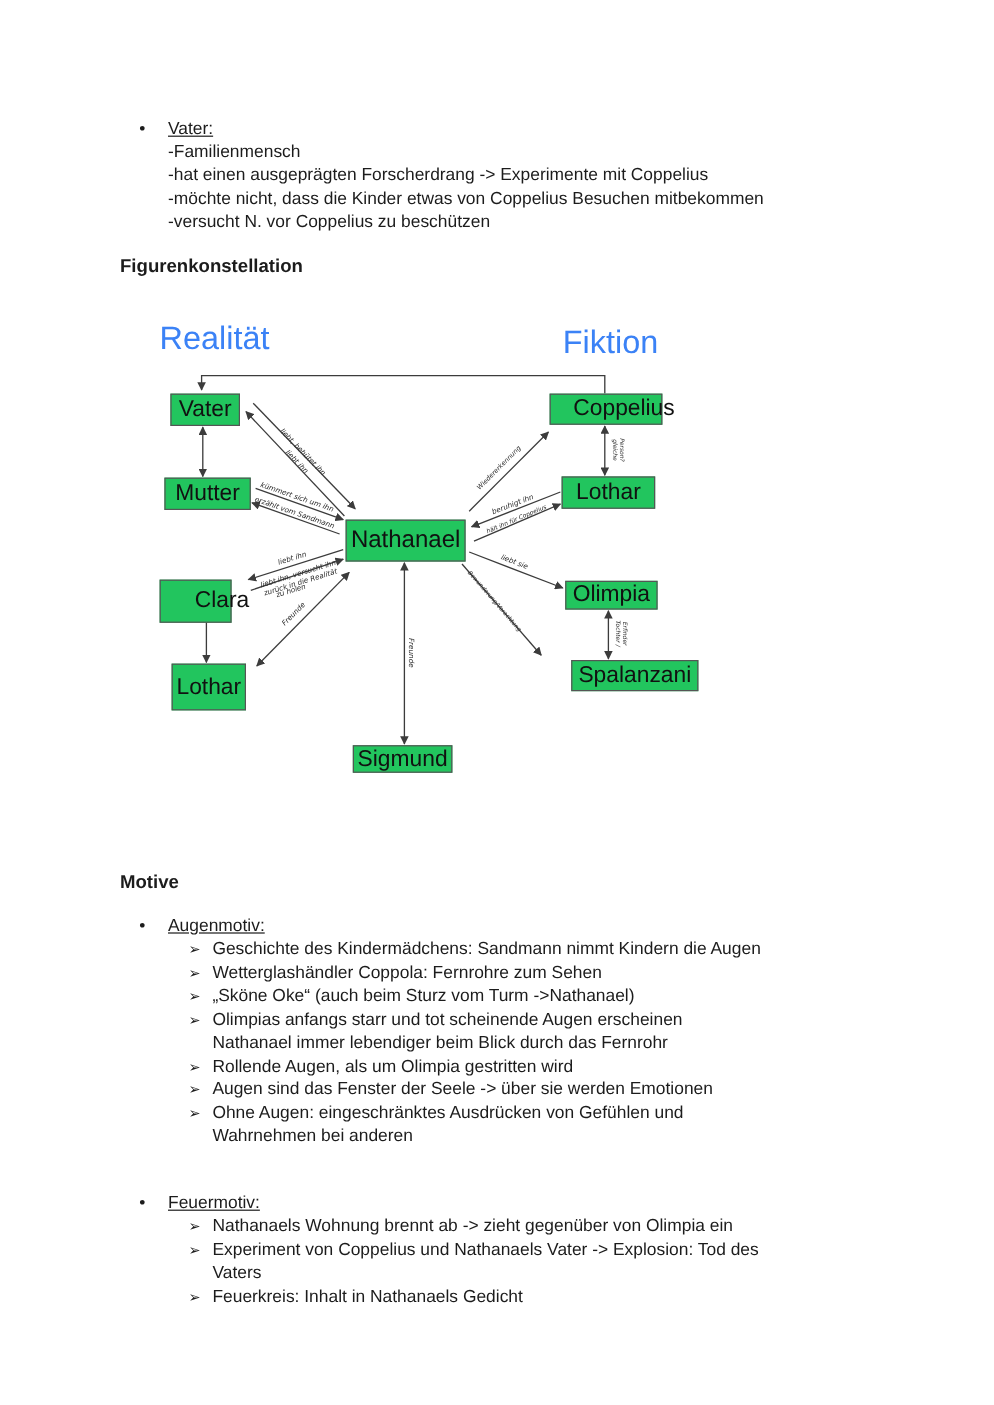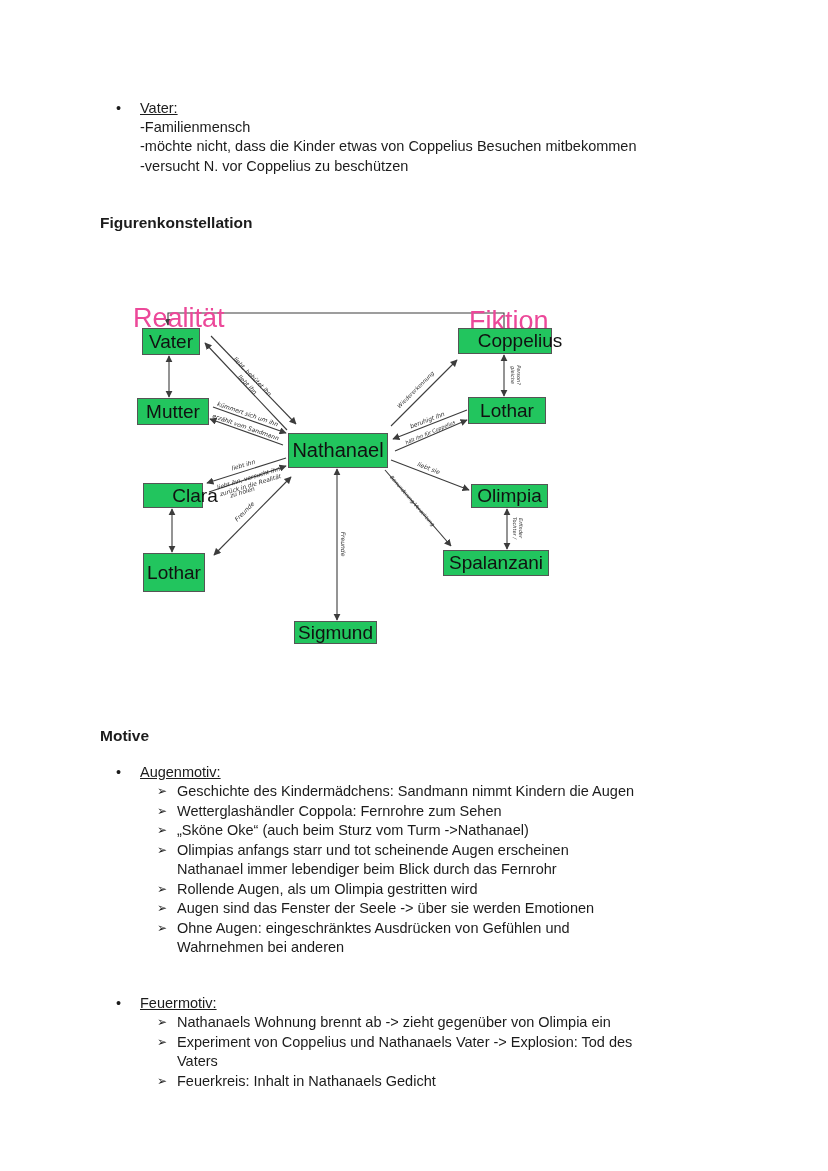--- a/index.html
+++ b/index.html
@@ -9,38 +9,39 @@
   .u{text-decoration:underline;}
   .row{display:flex;}
   .dot{width:24px;flex:0 0 24px;}
   .sub{margin-left:41px;}
   .srow{display:flex;line-height:19.5px;}
   .gt{width:20px;flex:0 0 20px;font-size:12px;}
   .cont .gt{visibility:hidden;}
   .heading{font-size:15.5px;font-weight:bold;}
   
   .diagram{position:absolute;left:100px;top:255px;width:560px;height:410px;}
-  .dg-head{position:absolute;font-size:27px;color:#ec4899;line-height:30px;margin-top:36px;}
+  .dg-head{position:absolute;font-size:27px;color:#3b82f6;line-height:30px;}
   .node{position:absolute;background:#22c55e;border:1.6px solid #555;box-sizing:border-box;
         display:flex;align-items:center;justify-content:center;font-size:19px;color:#111;}
   .node.big{font-size:20px;}
   svg.wires{position:absolute;left:0;top:0;}
   .hand{font-family:"DejaVu Sans",sans-serif;font-style:italic;fill:#2a2a2a;}
 </style>
 </head>
 <body>
 
 <div class="page">
 
   <div class="abs" style="left:116px;top:99px;width:620px;">
     <div class="row">
       <span class="dot">•</span>
       <div>
         <div><span class="u">Vater:</span></div>
         <div>-Familienmensch</div>
+        <div>-hat einen ausgeprägten Forscherdrang -&gt; Experimente mit Coppelius</div>
         <div>-möchte nicht, dass die Kinder etwas von Coppelius Besuchen mitbekommen</div>
         <div>-versucht N. vor Coppelius zu beschützen</div>
       </div>
     </div>
   </div>
 
   <div class="abs heading" style="left:100px;top:213px;">Figurenkonstellation</div>
 
   <div class="diagram">
 
@@ -102,27 +103,27 @@
         <text x="413" y="273" transform="rotate(90 413 273)" font-size="5">Tochter /</text>
         <text x="419" y="273" transform="rotate(90 419 273)" font-size="5">Erfinder</text>
       </g>
     </svg>
 
     <div class="dg-head" style="left:33px;top:12px;">Realität</div>
     <div class="dg-head" style="left:369px;top:15px;text-align:center;">Fiktion</div>
 
     <div class="node" style="left:42px;top:73px;width:58px;height:27px;">Vater</div>
     <div class="node" style="left:37px;top:143px;width:72px;height:27px;">Mutter</div>
-    <div class="node" style="left:43px;top:228px;width:60px;height:25px;padding-left:44px;">Clara</div>
+    <div class="node" style="left:33px;top:228px;width:60px;height:36px;padding-left:44px;">Clara</div>
     <div class="node" style="left:43px;top:298px;width:62px;height:39px;">Lothar</div>
     <div class="node big" style="left:188px;top:178px;width:100px;height:35px;">Nathanael</div>
     <div class="node" style="left:358px;top:73px;width:94px;height:26px;padding-left:30px;">Coppelius</div>
     <div class="node" style="left:368px;top:142px;width:78px;height:27px;">Lothar</div>
     <div class="node" style="left:371px;top:229px;width:77px;height:24px;">Olimpia</div>
-    <div class="node" style="left:343px;top:295px;width:106px;height:26px;">Spalanzani</div>
+    <div class="node" style="left:376px;top:295px;width:106px;height:26px;">Spalanzani</div>
     <div class="node" style="left:194px;top:366px;width:83px;height:23px;">Sigmund</div>
   </div>
 
   <div class="abs heading" style="left:100px;top:726px;">Motive</div>
 
   <div class="abs" style="left:116px;top:763px;width:640px;">
     <div class="row">
       <span class="dot">•</span>
       <span class="u">Augenmotiv:</span>
     </div>

